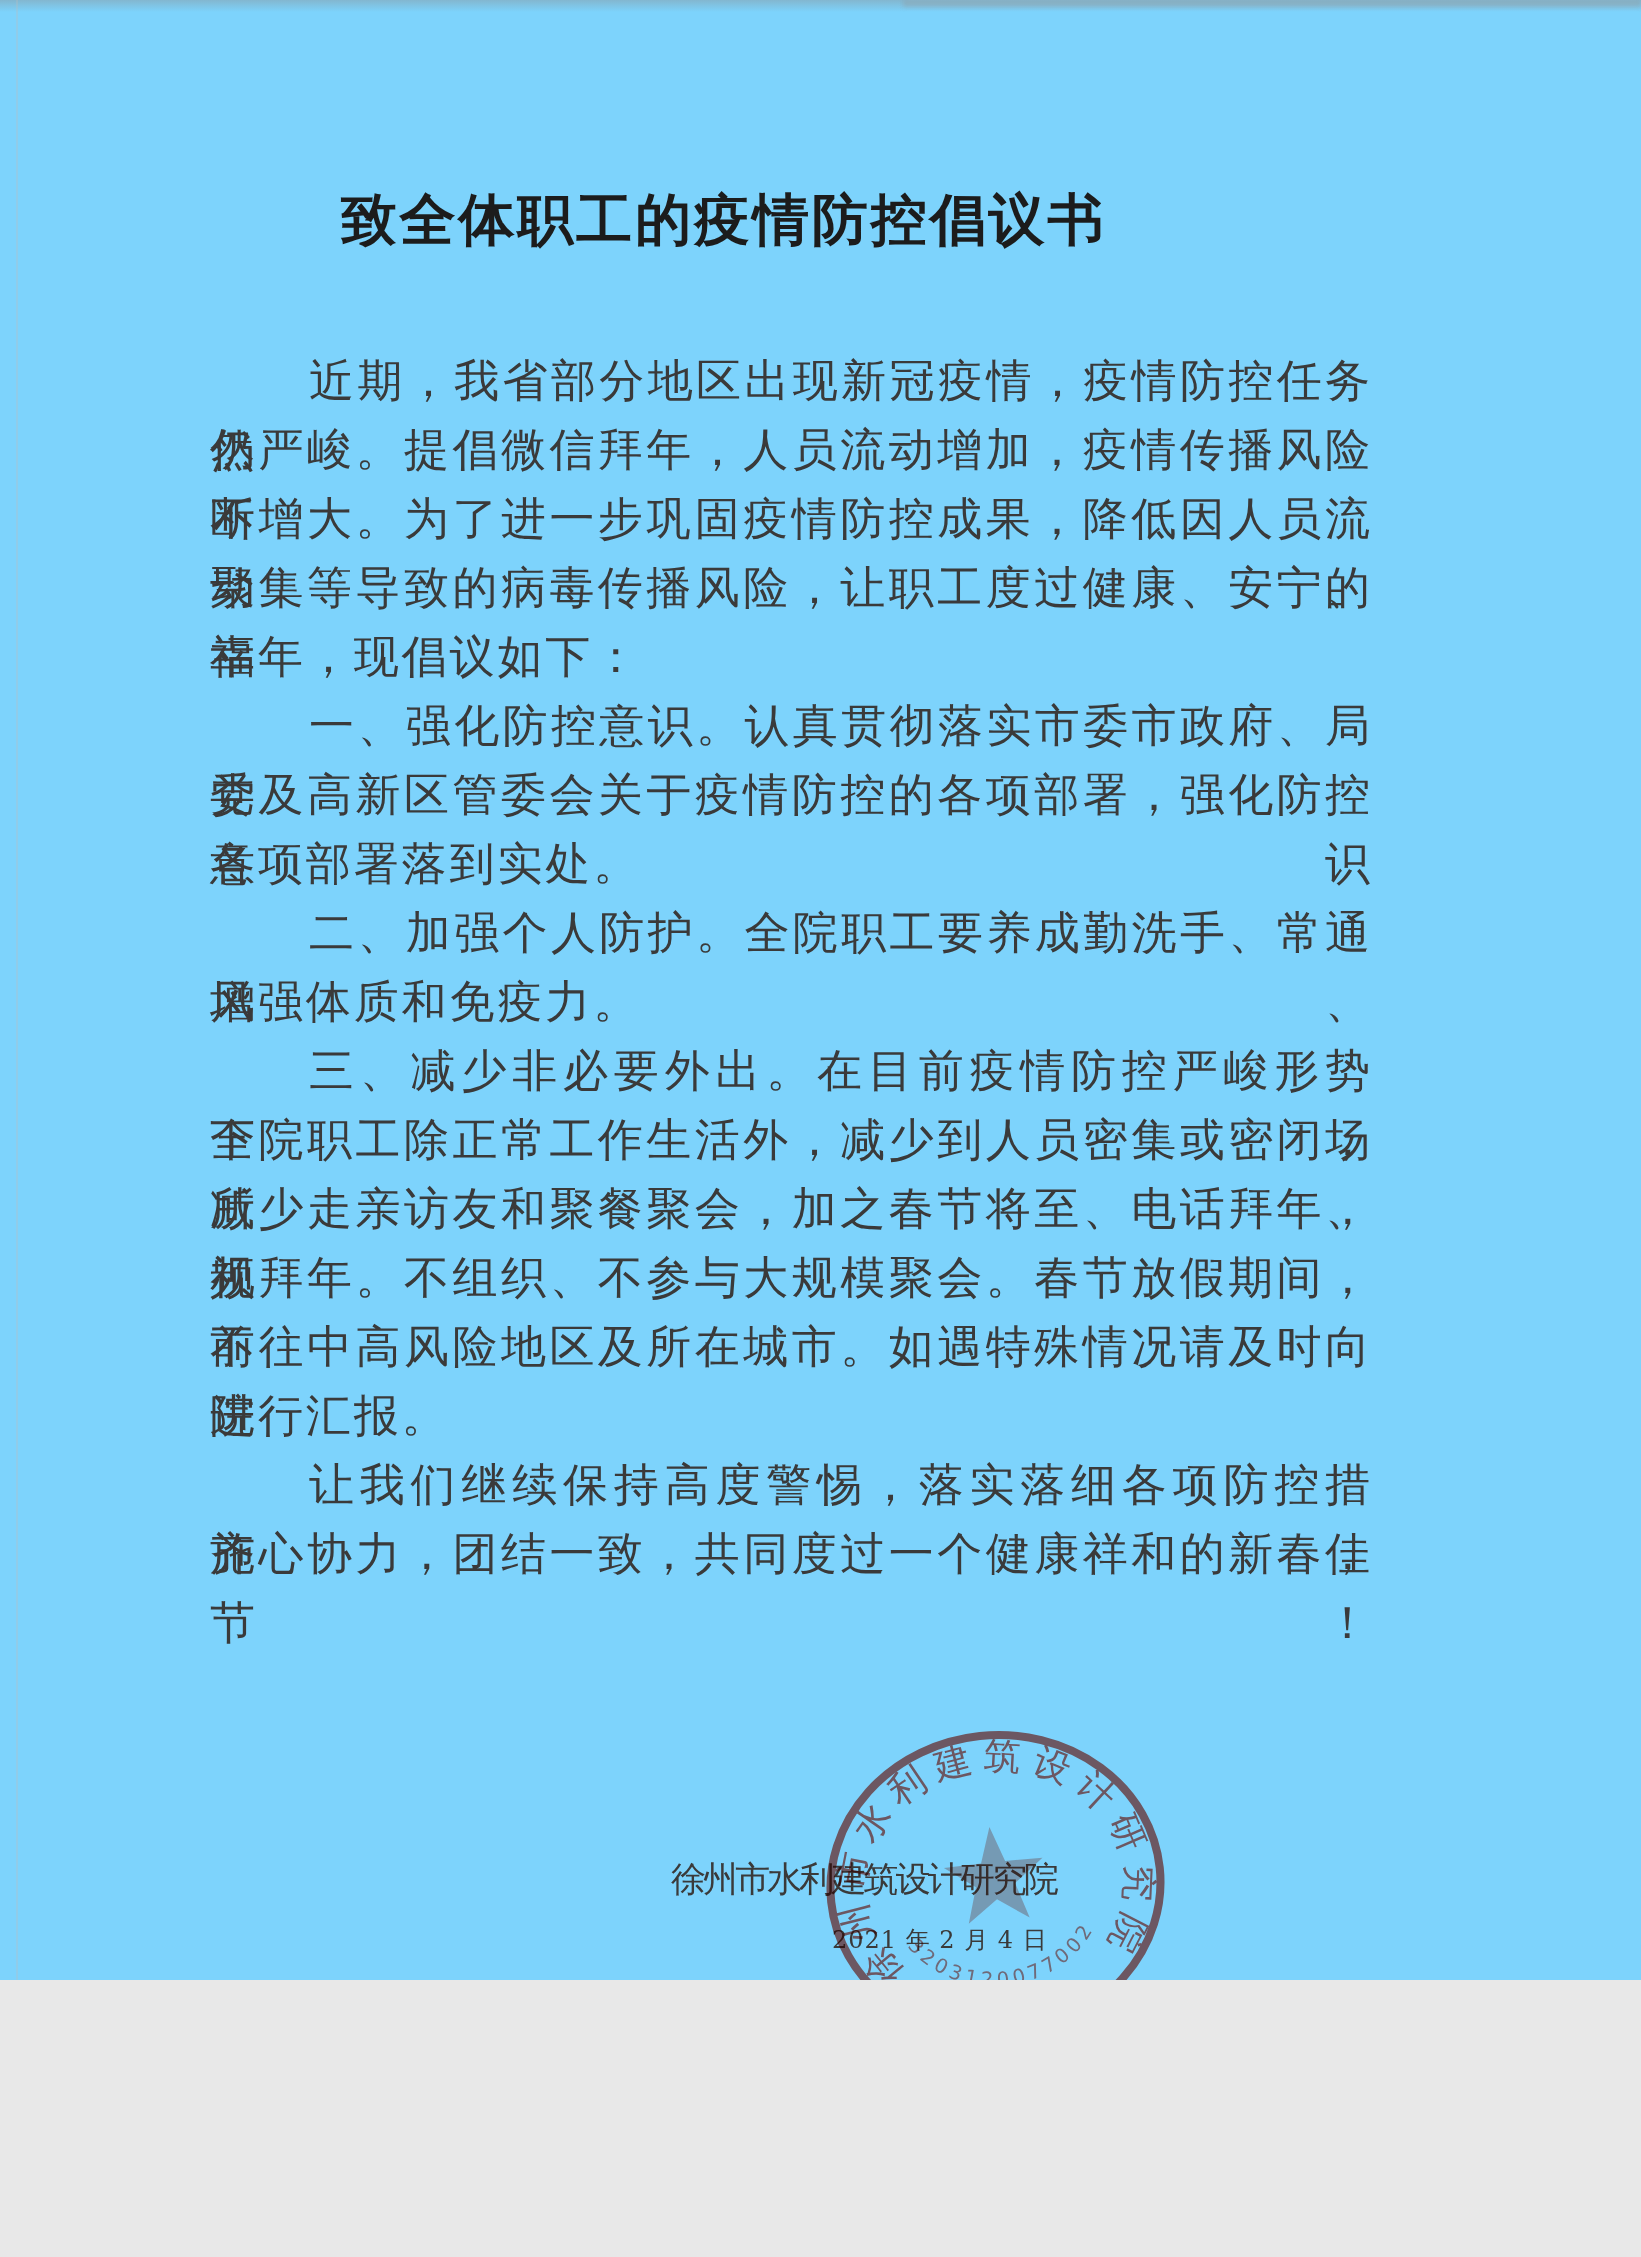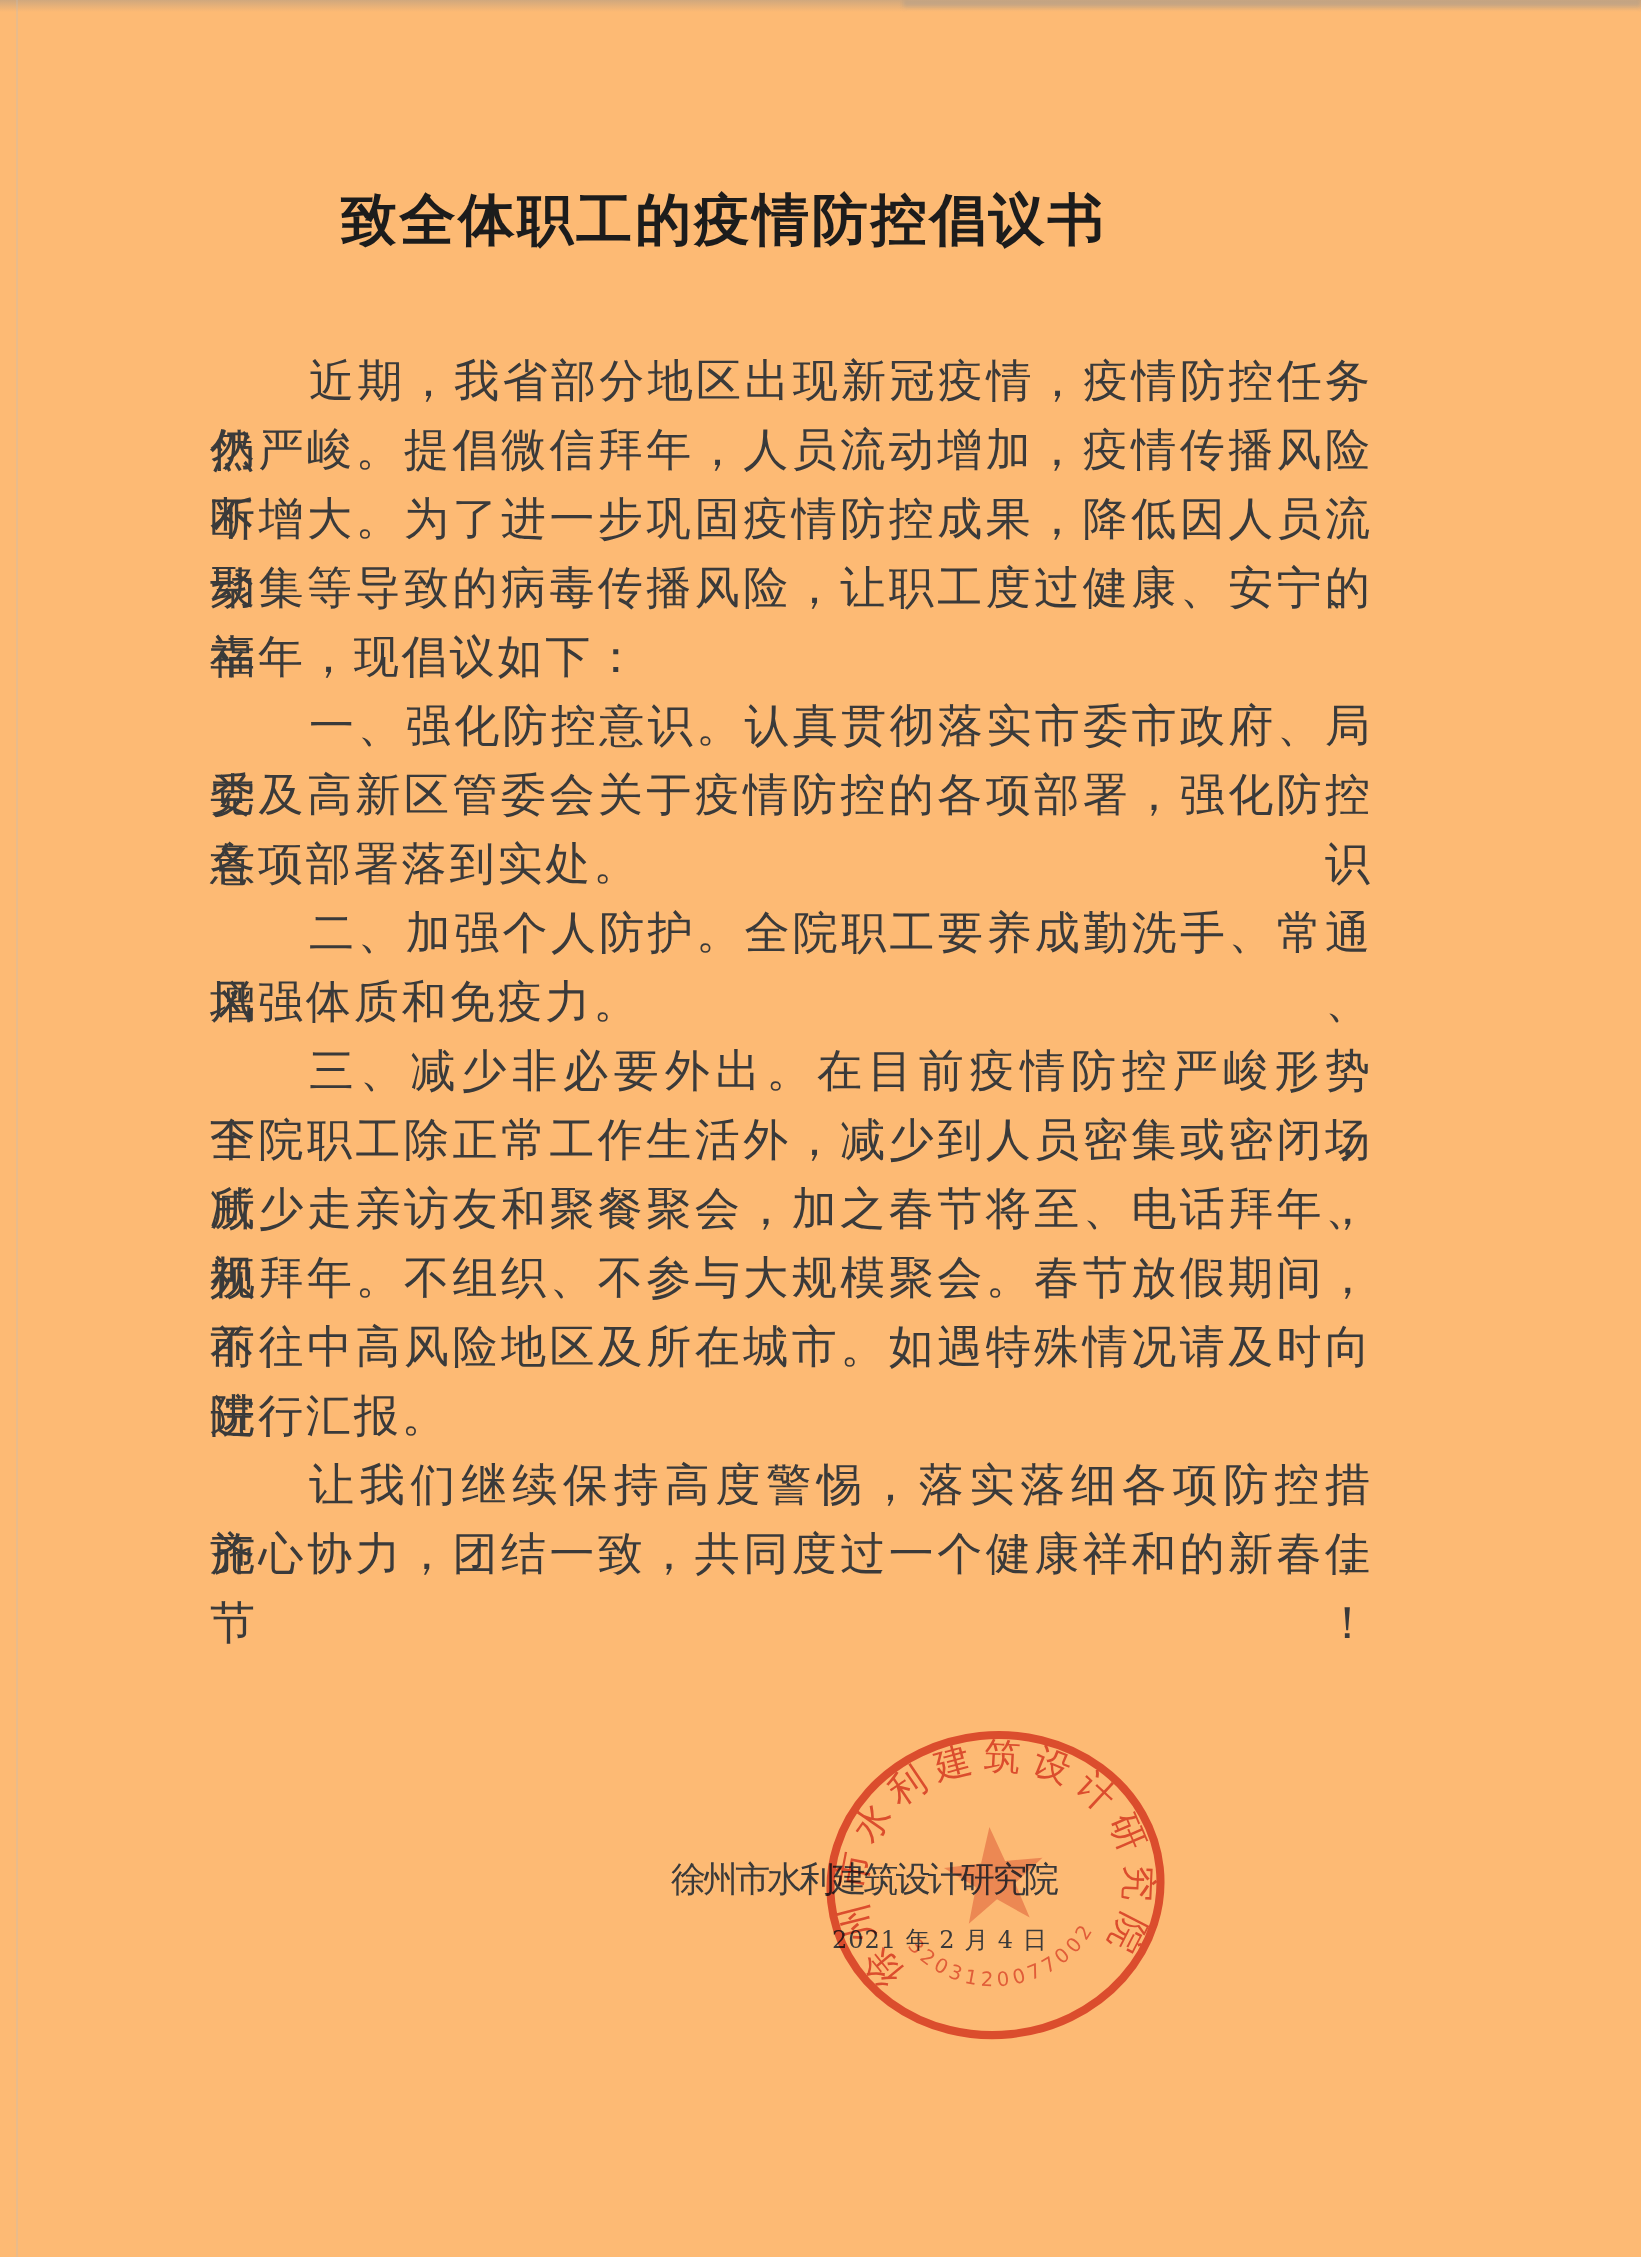--- a/index.html
+++ b/index.html
@@ -1,20 +1,20 @@
 <!DOCTYPE html>
 <html><head>
 <meta charset="utf-8">
 <style>
   html,body{margin:0;padding:0;background:#e8e8e8;}
   .page{
     position:relative;
-    width:1641px;height:2257px;
+    width:1641px;height:1980px;
     margin:0 auto;
-    background:#fdba74;
+    background:#7dd3fc;
     overflow:hidden;
     font-family:"DejaVu Serif","Liberation Serif",serif;
     color:#353535;
   }
   .scan-edge-top{
     position:absolute;top:0;left:0;width:100%;height:11.6px;
     background:linear-gradient(to bottom, rgba(140,140,140,0.40), rgba(255,255,255,0));
   }
   .scan-edge-top2{
     position:absolute;top:0;left:55%;width:45%;height:6.8px;

